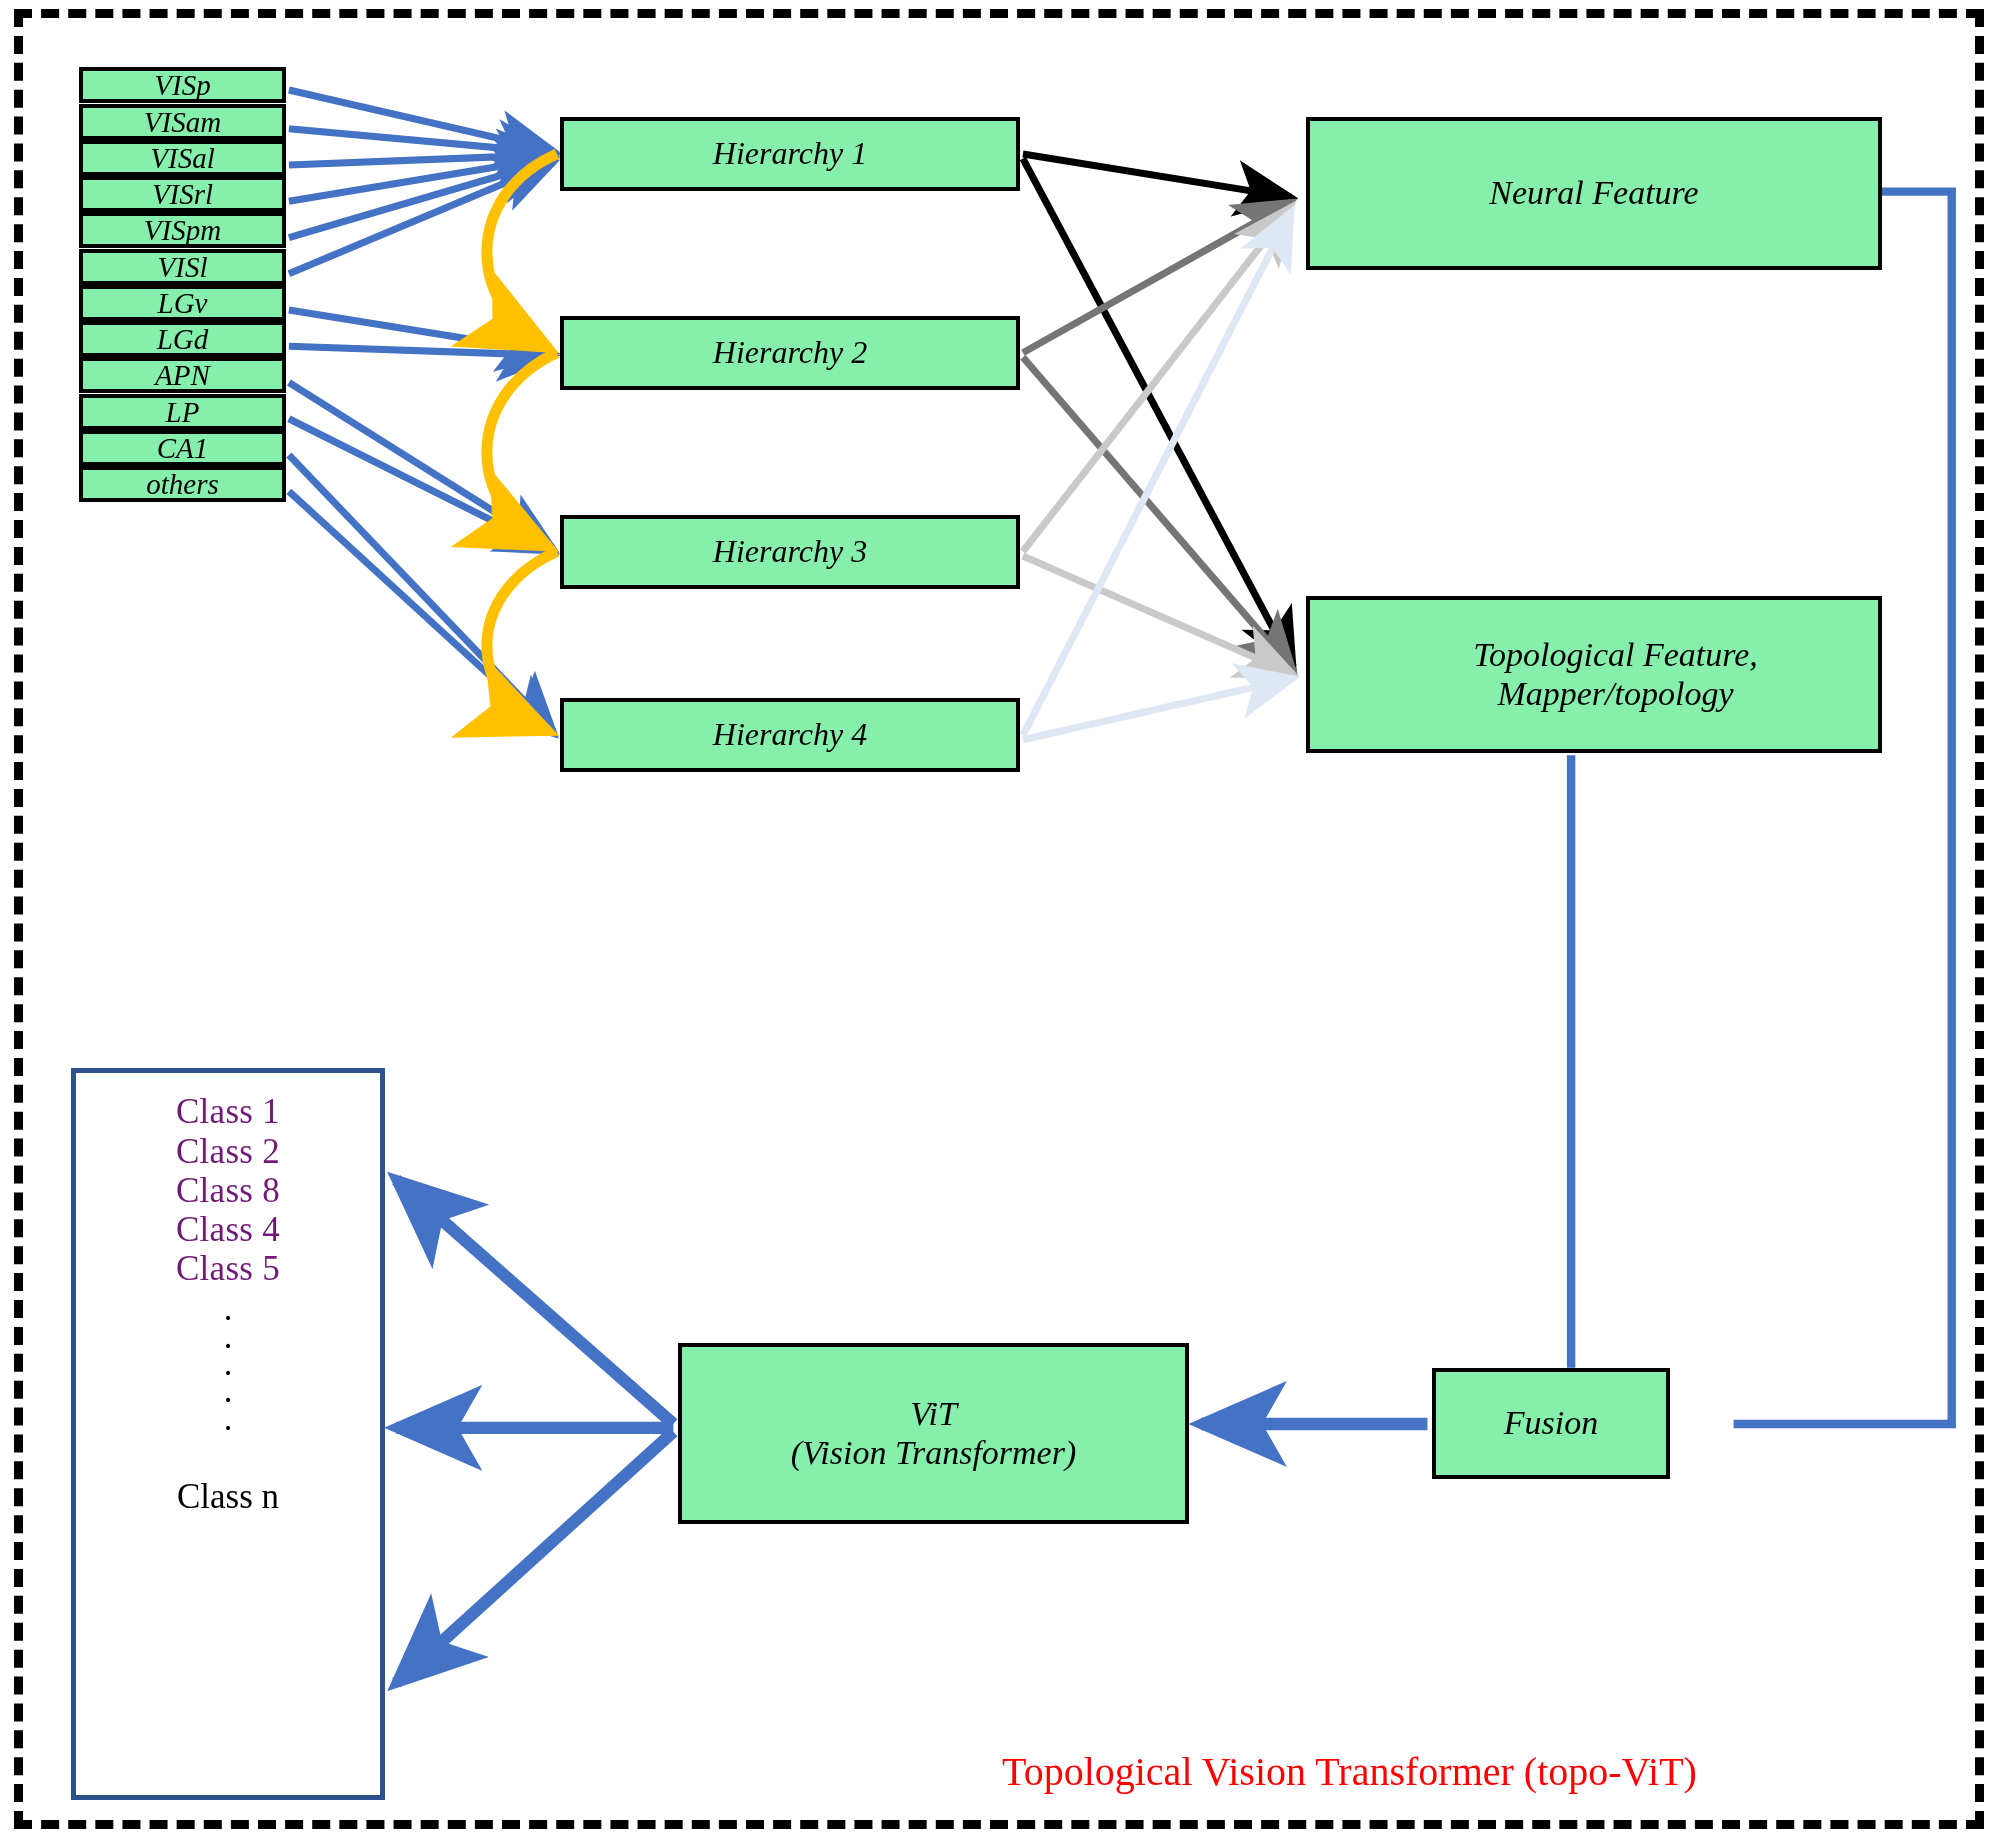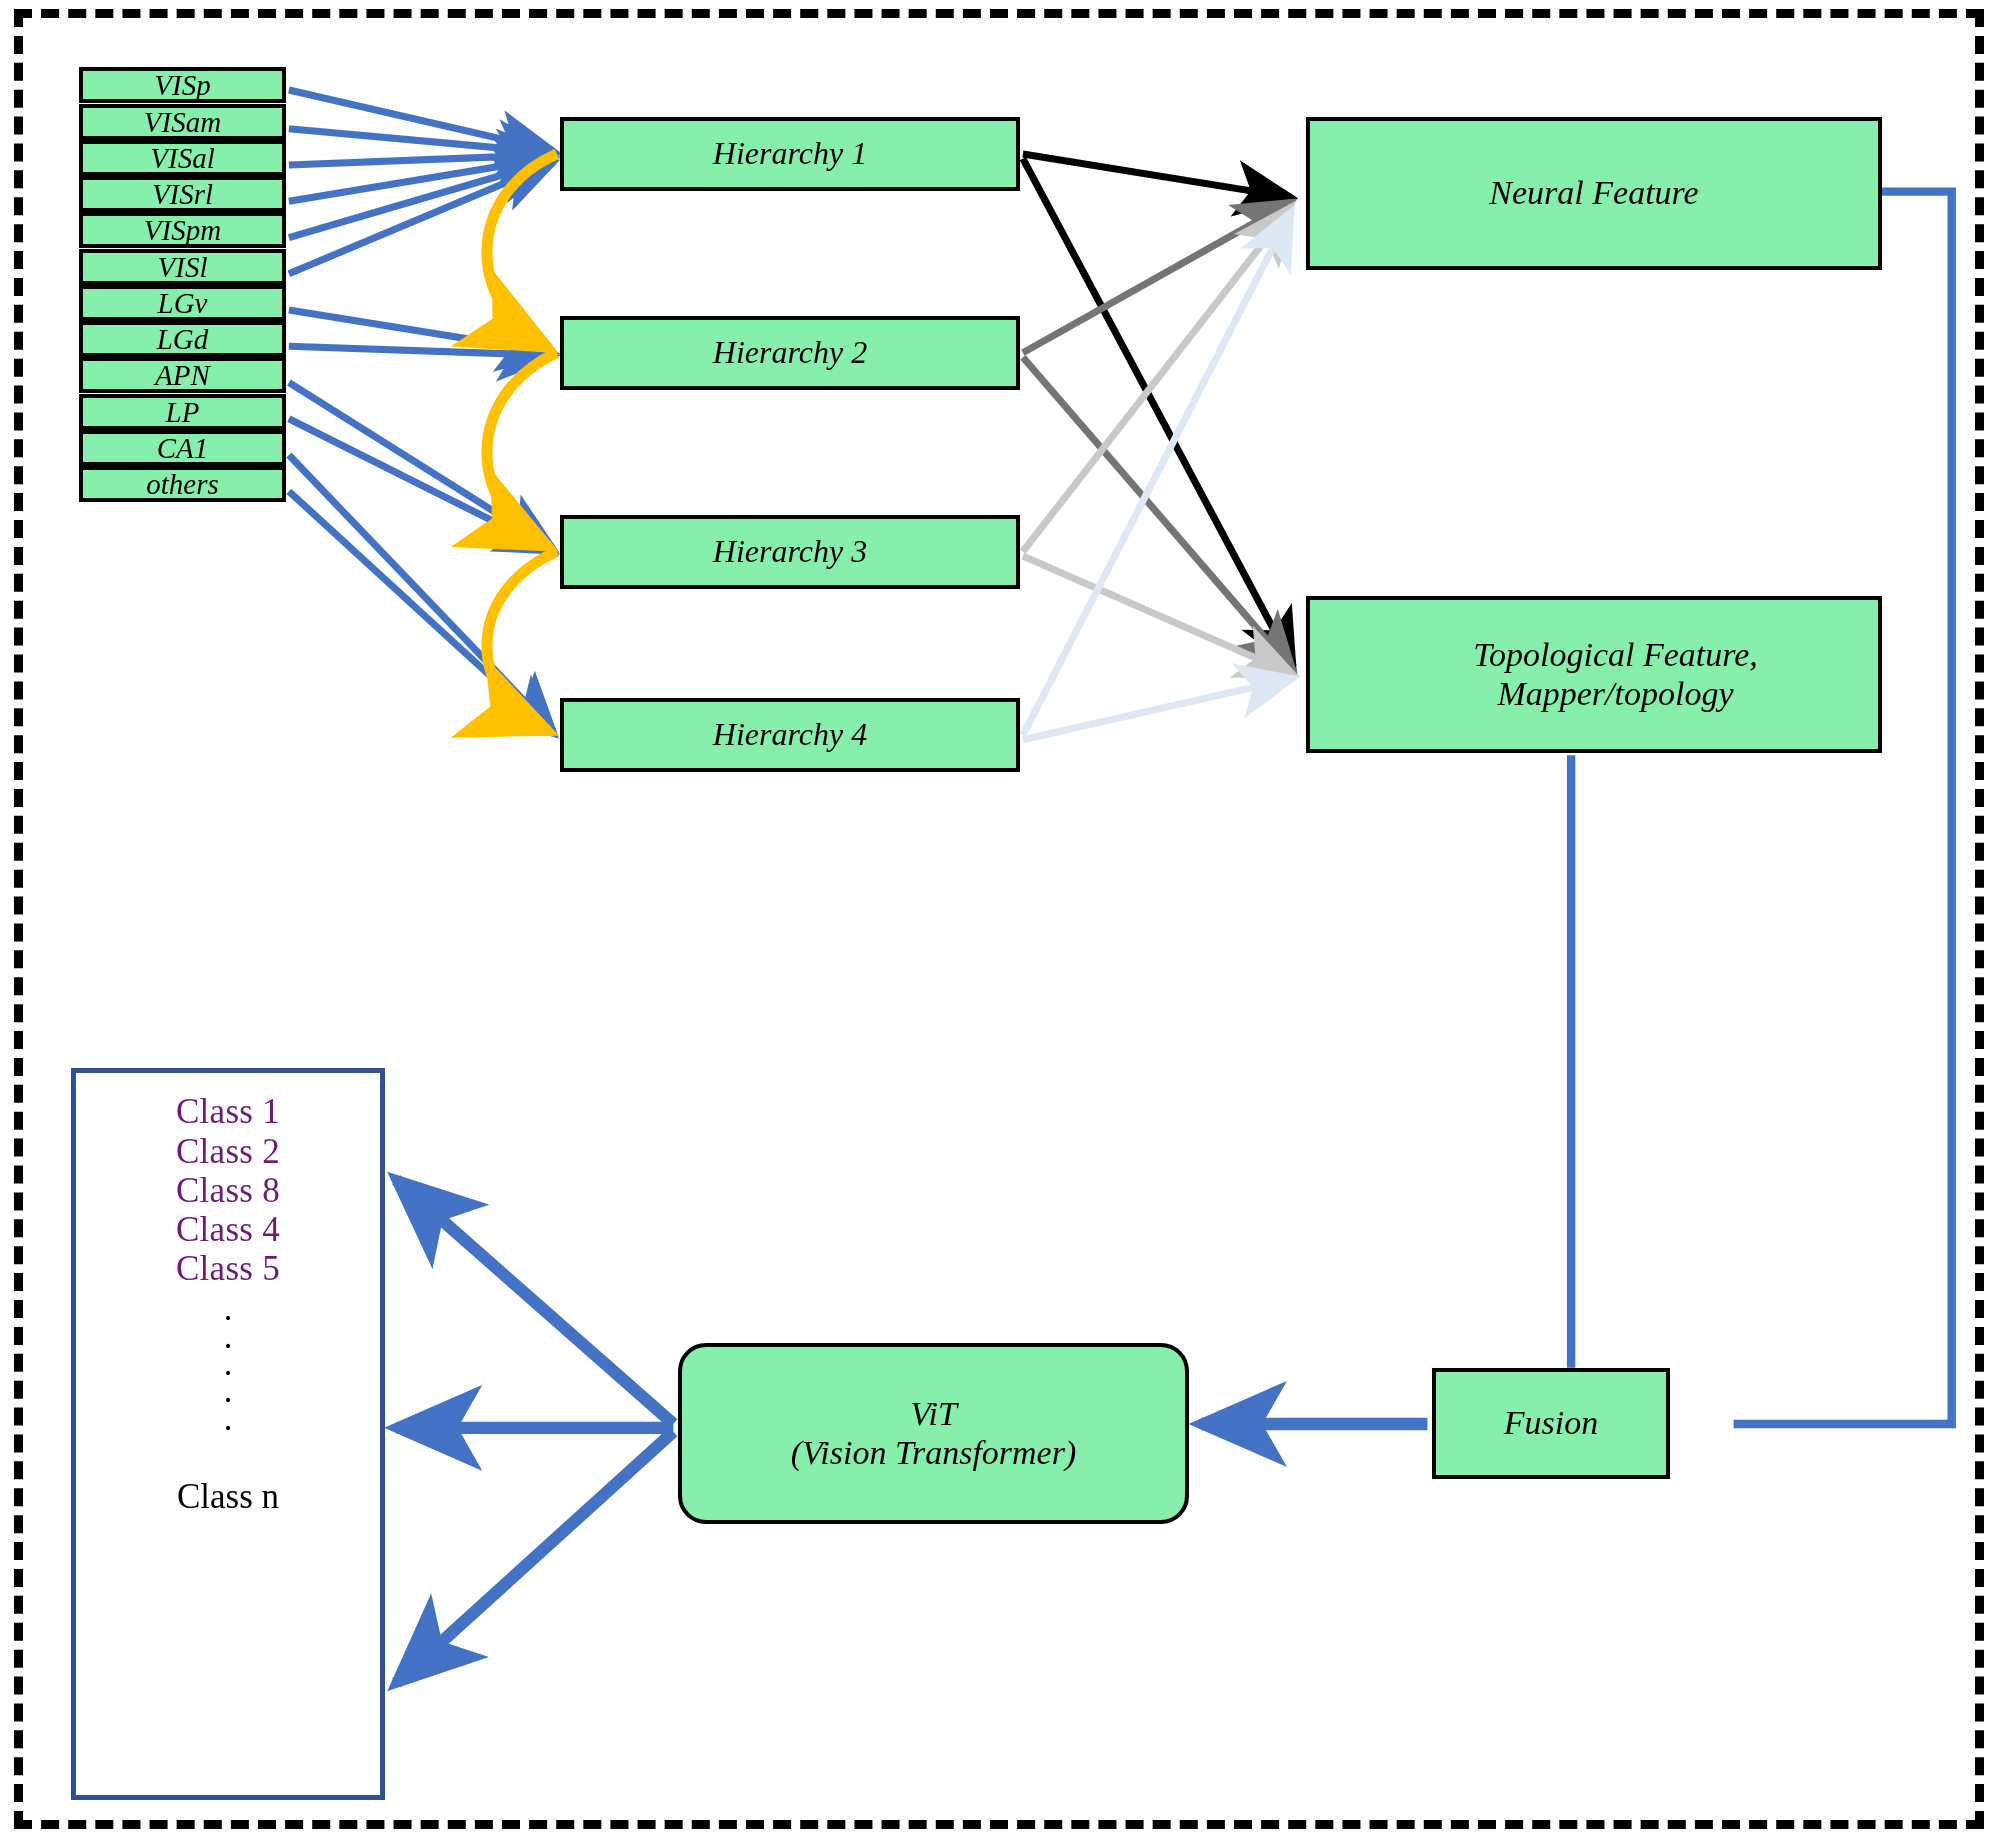--- a/index.html
+++ b/index.html
@@ -118,21 +118,20 @@
   }
 
   
   .vit-box {
     left: 678px;
     top: 1343px;
     width: 511px;
     height: 181px;
     font-size: 34px;
     flex-direction: column;
-    border-radius: 28px;
   }
   .vit-box span { display: block; }
 
   
   .fusion-box {
     left: 1432px;
     top: 1368px;
     width: 238px;
     height: 111px;
     font-size: 34px;
@@ -334,15 +333,16 @@
         <div class="class-dot">·</div>
         <div class="class-dot">·</div>
         <div class="class-dot">·</div>
         <div class="class-dot">·</div>
         <div class="class-dot">·</div>
       </div>
       <div class="class-last">Class n</div>
     </div>
   </div>
 
+  <div class="caption">Topological Vision Transformer (topo-ViT)</div>
 
 </div>
 
 
 </body></html>

